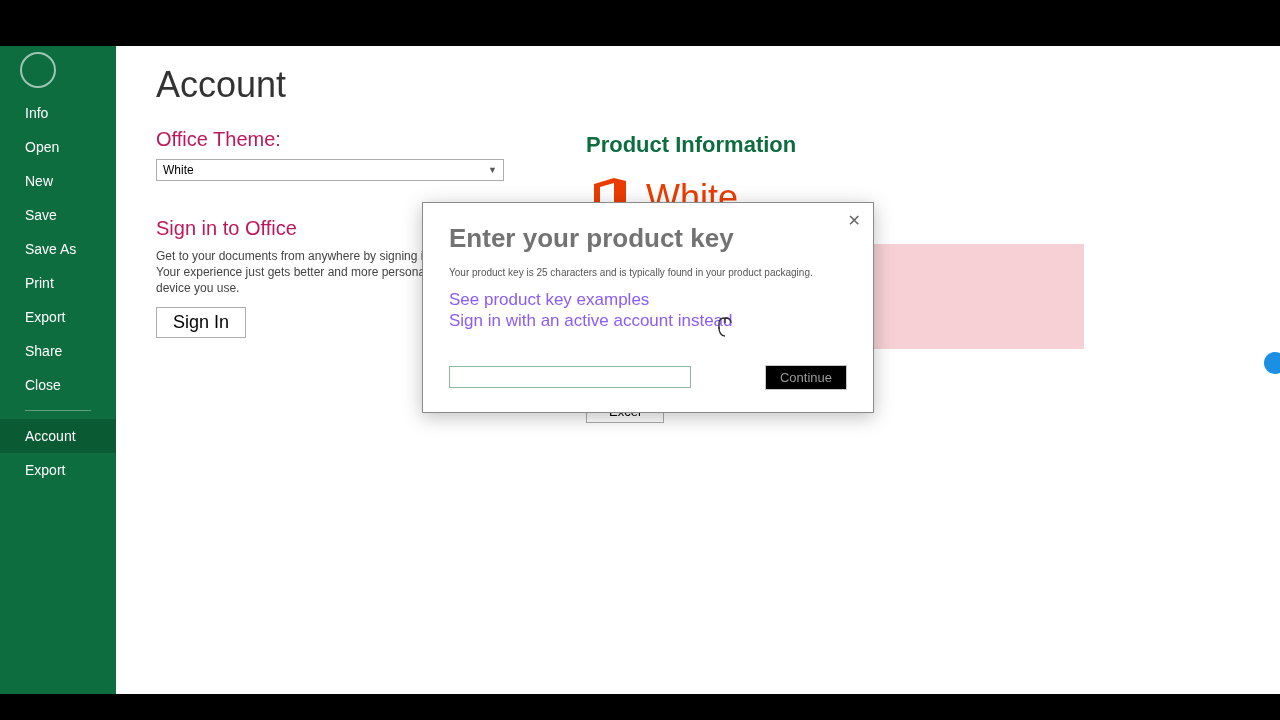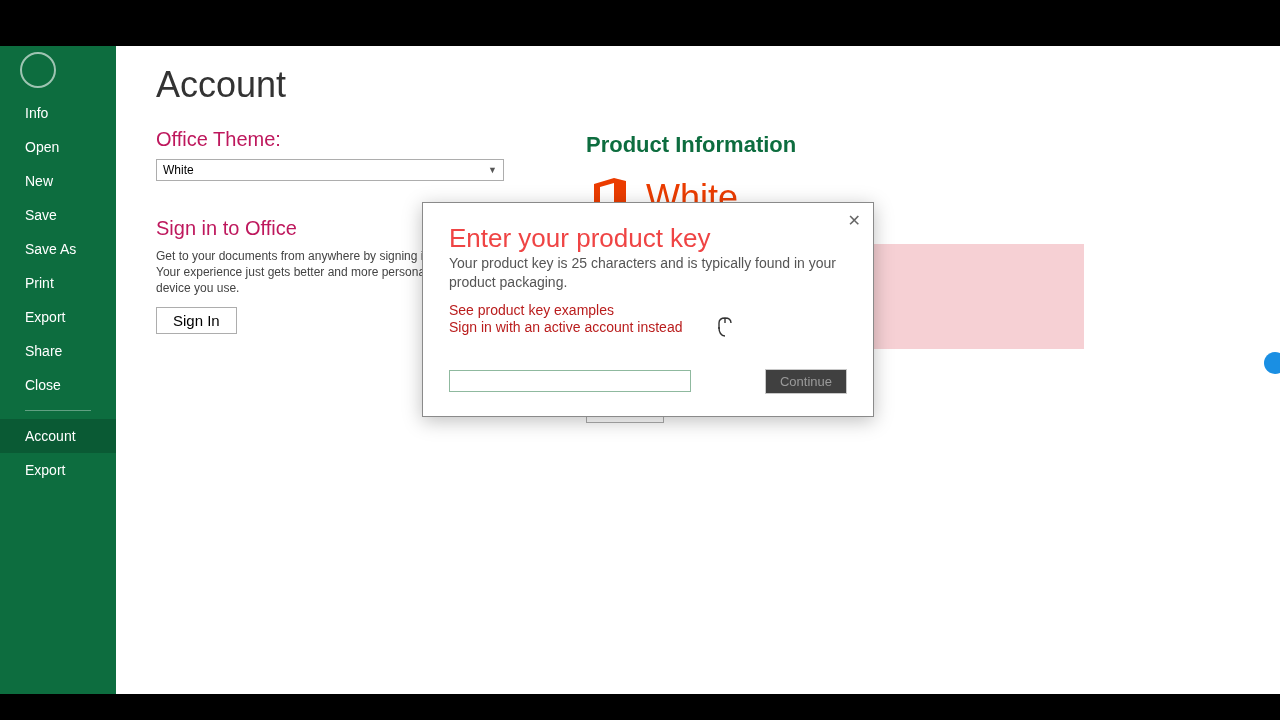--- a/index.html
+++ b/index.html
@@ -23,21 +23,21 @@
 .columns { display: flex; gap: 60px; }
 .col-left { width: 370px; }
 .col-right { flex: 1; }
 
 .section-label { font-size: 20px; font-weight: 400; color: #be185d; margin-bottom: 8px; }
 .theme-select { width: 348px; height: 22px; border: 1px solid #adadad; background: #fff; font-size: 12px; padding: 2px 6px; display: flex; align-items: center; justify-content: space-between; cursor: pointer; }
 .theme-select .chev { font-size: 9px; color: #555; }
 
 .signin-block { margin-top: 36px; }
 .signin-desc { font-size: 12px; color: #444; margin-top: 4px; line-height: 1.35; width: 350px; }
-.signin-btn { margin-top: 10px; border: 1px solid #adadad; background: #fff; font-size: 15px; padding: 4px 16px; cursor: pointer; }
+.signin-btn { margin-top: 10px; border: 1px solid #adadad; background: #fff; font-size: 18px; padding: 4px 16px; cursor: pointer; }
 
 .prod-info-title { font-size: 22px; color: #0d6d3f; font-weight: 700; margin-top: 4px; }
 .office-logo { display: flex; align-items: center; gap: 12px; margin-top: 16px; }
 .office-mark { width: 48px; height: 48px; position: relative; }
 .office-mark svg { width: 48px; height: 48px; }
 .office-text { font-size: 36px; color: #eb3c00; font-weight: 400; }
 
 .act-panel { margin-top: 22px; width: 498px; background: #f6d0d4; padding: 14px 18px; font-size: 13px; color: #333; line-height: 1.4; }
 .act-title-row { font-size: 15px; margin-bottom: 10px; }
 .act-icon-row { margin-bottom: 10px; }
@@ -45,26 +45,26 @@
 
 .about-row { margin-top: 14px; display: flex; align-items: flex-start; gap: 14px; }
 .about-btn { border: 1px solid #adadad; background: #fff; width: 78px; height: 60px; display: flex; flex-direction: column; align-items: center; justify-content: center; font-size: 13px; cursor: pointer; line-height:1.2; }
 .about-btn .qmark { width:18px; height:18px; border:1.5px solid #333; border-radius:50%; display:flex; align-items:center; justify-content:center; font-size:12px; margin-bottom:4px; }
 .about-desc { font-size: 13px; color: #333; padding-top: 8px; }
 
 
 .overlay { position: absolute; inset: 0; z-index: 50; }
 .dialog { position: absolute; left: 422px; top: 202px; width: 452px; background: #fff; border: 1px solid #8a8a8a; box-shadow: 0 4px 18px rgba(0,0,0,0.25); padding: 20px 26px 22px 26px; }
 .dlg-close { position: absolute; top: 8px; right: 12px; font-size: 16px; color: #666; cursor: pointer; background:none; border:none; }
-.dlg-title { font-size: 26px; font-weight: 400; color: #ef4444; margin-bottom: 0; }
-.dlg-desc { font-size: 14px; color: #555; line-height: 1.35; margin-bottom: 10px; }
-.dlg-link { display: block; font-size: 14px; color: #b91c1c; cursor: pointer; margin-top: 1px; }
+.dlg-title { font-size: 26px; font-weight: 700; color: #737373; margin-bottom: 12px; }
+.dlg-desc { font-size: 10px; color: #555; line-height: 1.35; margin-bottom: 10px; }
+.dlg-link { display: block; font-size: 17px; color: #8b5cf6; cursor: pointer; margin-top: 1px; }
 .dlg-bottom { display: flex; align-items: center; justify-content: space-between; margin-top: 34px; }
 .dlg-input { width: 242px; height: 22px; border: 1px solid #8fb99f; outline: none; padding: 2px 6px; font-size: 12px; }
-.dlg-continue { border: 1px solid #c8c8c8; background: #404040; color: #9a9a9a; font-size: 13px; padding: 4px 14px; cursor: default; }
+.dlg-continue { border: 1px solid #c8c8c8; background: #000000; color: #9a9a9a; font-size: 13px; padding: 4px 14px; cursor: default; }
 
 .cursor { position: absolute; left: 716px; top: 316px; z-index: 60; font-size: 17px; pointer-events: none; }
 .cursor svg { width:18px; height:22px; }
 
 .right-blue-bubble { position:absolute; right:-6px; top:306px; width:22px; height:22px; background:#1a8fe3; border-radius:50%; z-index:40; }
 </style>
 </head>
 <body>
 
 <div class="letterbox-top"></div>

